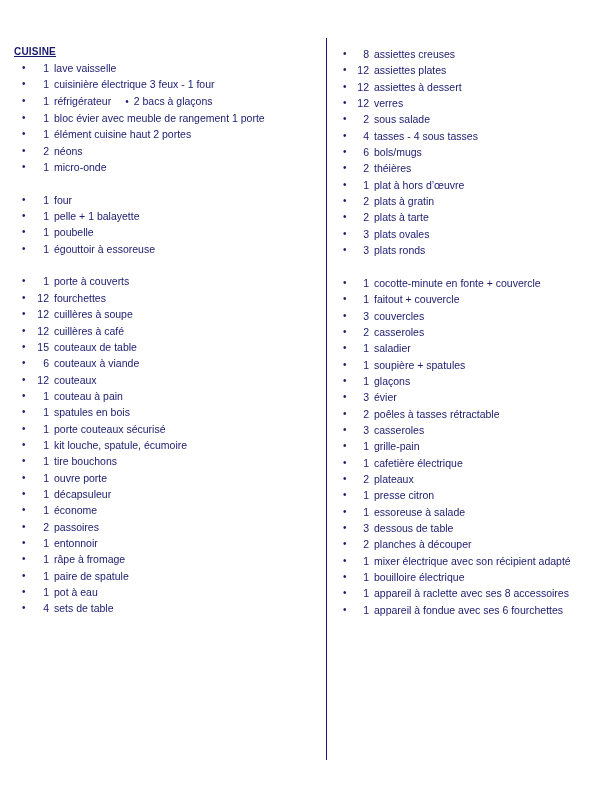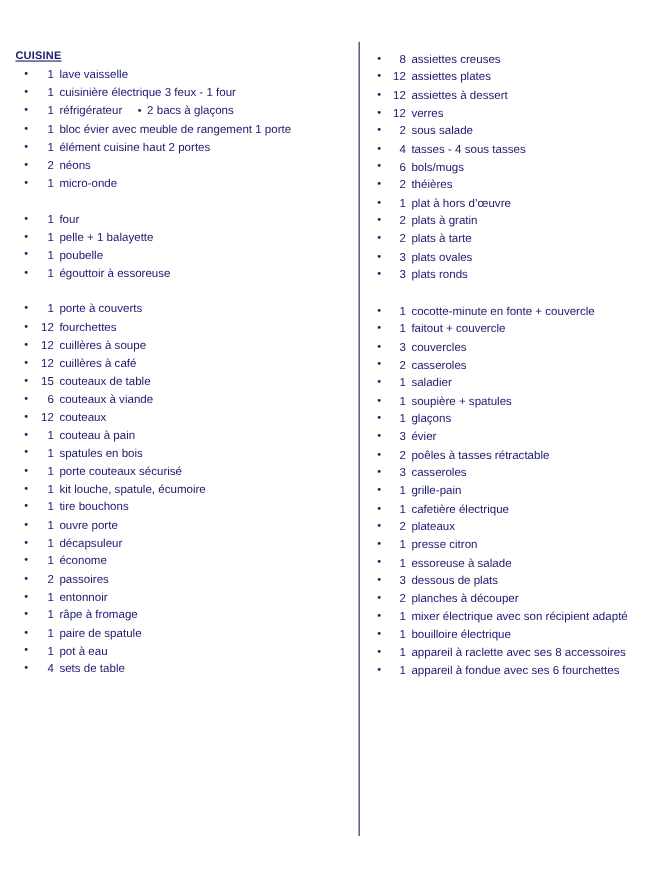--- a/index.html
+++ b/index.html
@@ -171,21 +171,21 @@
         <li><span class="bullet">•</span><span class="qty">1</span><span class="txt">soupière + spatules</span></li>
         <li><span class="bullet">•</span><span class="qty">1</span><span class="txt">glaçons</span></li>
         <li><span class="bullet">•</span><span class="qty">3</span><span class="txt">évier</span></li>
         <li><span class="bullet">•</span><span class="qty">2</span><span class="txt">poêles à tasses rétractable</span></li>
         <li><span class="bullet">•</span><span class="qty">3</span><span class="txt">casseroles</span></li>
         <li><span class="bullet">•</span><span class="qty">1</span><span class="txt">grille-pain</span></li>
         <li><span class="bullet">•</span><span class="qty">1</span><span class="txt">cafetière électrique</span></li>
         <li><span class="bullet">•</span><span class="qty">2</span><span class="txt">plateaux</span></li>
         <li><span class="bullet">•</span><span class="qty">1</span><span class="txt">presse citron</span></li>
         <li><span class="bullet">•</span><span class="qty">1</span><span class="txt">essoreuse à salade</span></li>
-        <li><span class="bullet">•</span><span class="qty">3</span><span class="txt">dessous de plats</span></li>
+        <li><span class="bullet">•</span><span class="qty">3</span><span class="txt">dessous de table</span></li>
         <li><span class="bullet">•</span><span class="qty">2</span><span class="txt">planches à découper</span></li>
         <li><span class="bullet">•</span><span class="qty">1</span><span class="txt">mixer électrique avec son récipient adapté</span></li>
         <li><span class="bullet">•</span><span class="qty">1</span><span class="txt">bouilloire électrique</span></li>
         <li><span class="bullet">•</span><span class="qty">1</span><span class="txt">appareil à raclette avec ses 8 accessoires</span></li>
         <li><span class="bullet">•</span><span class="qty">1</span><span class="txt">appareil à fondue avec ses 6 fourchettes</span></li>
       </ul>
   </div>
 
 </div>
 

